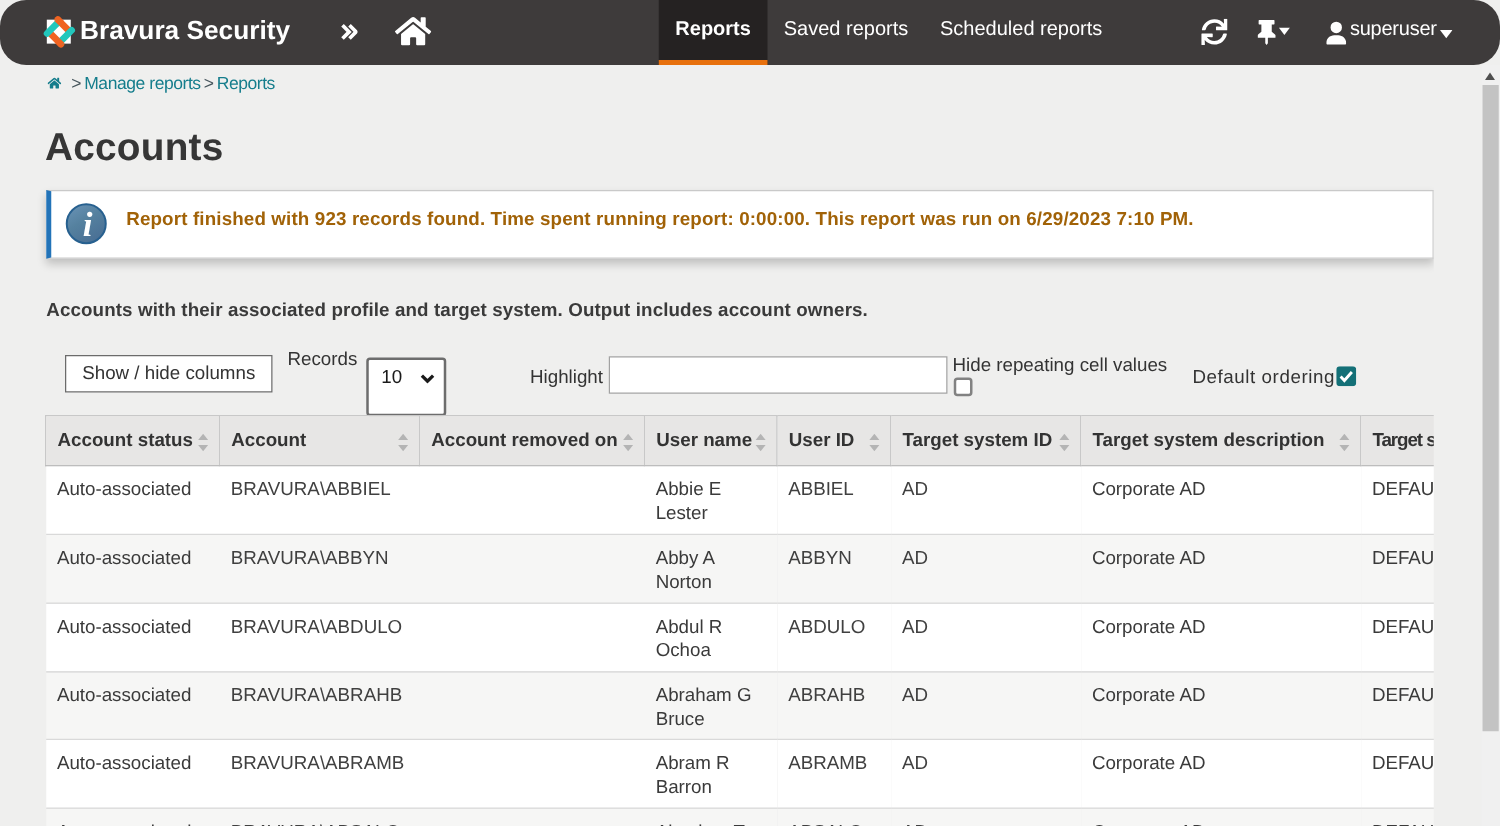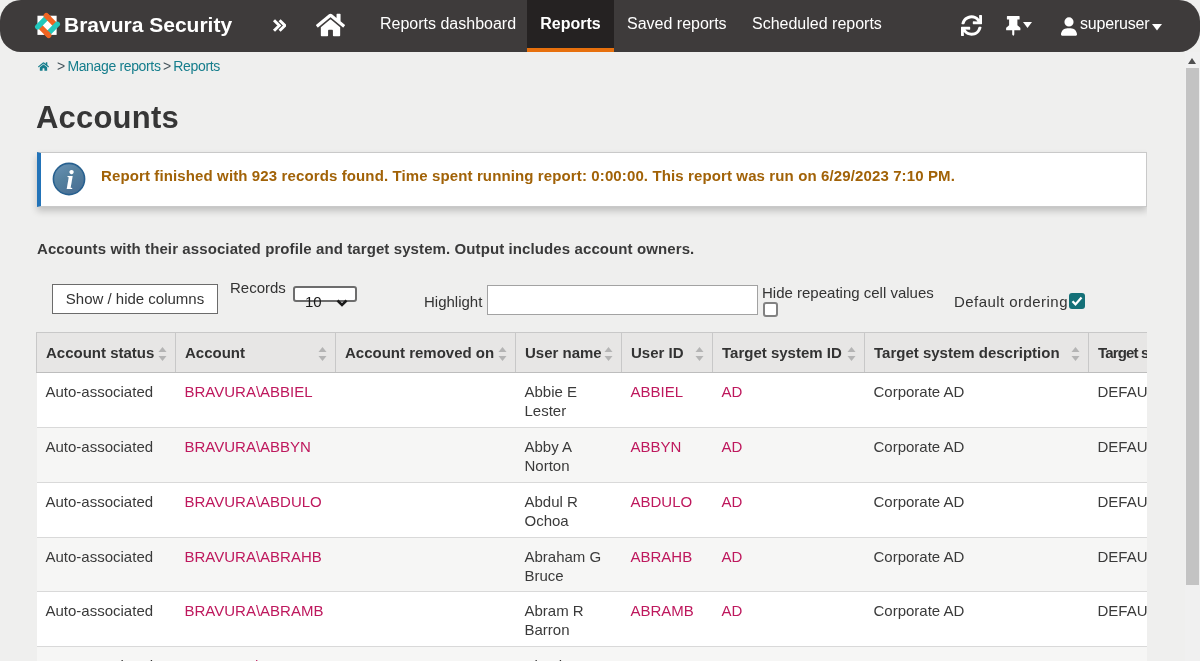--- a/index.html
+++ b/index.html
@@ -15,37 +15,37 @@
 #crumb { position:absolute; left:38px; top:58px; font-size:14px; letter-spacing:-0.35px; color:#5b5b5b; }
 #crumb a { color:#157d8c; text-decoration:none; }
 #crumb .sep { color:#46555c; padding:0 2.5px; font-size:14px; }
 h1 { position:absolute; left:36px; top:100px; font-size:31px; font-weight:700; color:#363636; letter-spacing:0.2px; }
 #alert { position:absolute; left:37px; top:152px; width:1110px; height:55px; background:#fff; border:1px solid #c9c9c9; border-left:4px solid #2273b8; box-shadow:0 4px 7px rgba(0,0,0,0.2); }
 #alert .atext { position:absolute; left:60px; top:14px; font-size:15px; font-weight:bold; letter-spacing:0.12px; color:#a16207; }
 #alert svg { position:absolute; left:11px; top:9px; }
 #desc { position:absolute; left:37px; top:240px; font-size:15px; font-weight:bold; letter-spacing:0.1px; color:#3a3a3a; }
 #btn-cols { position:absolute; left:52px; top:284px; width:166px; height:30px; background:#fff; border:1px solid #6b6b6b; font-size:15px; color:#333; text-align:center; line-height:28px; }
 #lbl-records { position:absolute; left:230px; top:279px; font-size:15px; }
-#sel { position:absolute; left:293px; top:286px; width:64px; height:16px; background:#fff; border:2px solid #6d6d6d; border-radius:3px; }
+#sel { position:absolute; left:293px; top:286px; width:64px; height:47px; background:#fff; border:2px solid #6d6d6d; border-radius:3px; }
 #sel .v { position:absolute; left:10px; top:5px; font-size:15px; color:#1a1a1a; }
 #sel svg { position:absolute; right:7px; top:10.5px; }
 #lbl-high { position:absolute; left:424px; top:293px; font-size:15px; }
 #inp { position:absolute; left:487px; top:285px; width:271px; height:30px; background:#fff; border:1px solid #a2a2a2; }
 #lbl-hide { position:absolute; left:762px; top:284px; font-size:15px; }
 #cb-hide { position:absolute; left:763px; top:302px; width:15px; height:15px; background:#fff; border:2px solid #828282; border-radius:3px; }
 #lbl-def { position:absolute; left:954px; top:293px; font-size:15px; letter-spacing:0.45px; }
 #cb-def { position:absolute; left:1069px; top:293px; }
 table { position:absolute; left:36px; top:332px; width:1154px; border-collapse:collapse; table-layout:fixed; }
 th { background:#e7e6e5; border:1px solid #c8c8c8; border-bottom:1px solid #bdbdbd; height:40px; font-size:15px; color:#333; text-align:left; padding:0 0 0 9px; position:relative; white-space:nowrap; overflow:hidden; }
 td { border-bottom:1px solid #d9d9d9; font-size:15px; line-height:19px; color:#3a3a3a; vertical-align:top; padding:9px 8px 0 9px; height:55px; overflow:hidden; white-space:nowrap; }
 tr.odd td { background:#fff; }
 tr.even td { background:#f6f6f5; }
 tr.r4 td { height:54px; }
 tr.r6 td { padding-top:9px; }
-td.lnk, a.cell { color:#be185d; }
+td.lnk, a.cell { color:#404040; }
 .sort { position:absolute; right:8px; top:14px; }
 #clip { position:absolute; left:1147px; top:52px; width:53px; height:609px; background:#efefee; }
 #sbar { position:absolute; left:1185px; top:52px; width:15px; height:609px; background:#f0f0f0; }
 #sthumb { position:absolute; left:1px; top:16px; width:13px; height:517px; background:#c3c3c3; }
 #sarrow { position:absolute; left:3px; top:6px; width:0; height:0; border-left:4.5px solid transparent; border-right:4.5px solid transparent; border-bottom:6px solid #4f4f4f; }
 </style>
 </head>
 <body>
 <div id="navbar">
   <svg id="logo-icon" width="27" height="27" viewBox="0 0 29 29">
@@ -60,21 +60,20 @@
     </g>
   </svg>
   <div id="logo-text">Bravura Security</div>
   <svg style="position:absolute;left:271.5px;top:19px;" width="14" height="13" viewBox="0 0 14 13">
       <path d="M2 1.2 L7.3 6.5 L2 11.8" stroke="#fff" stroke-width="2.9" fill="none"></path>
       <path d="M7.6 1.2 L12.9 6.5 L7.6 11.8" stroke="#fff" stroke-width="2.9" fill="none"></path>
     </svg>
   <svg id="home-i" width="29" height="26" viewBox="0 0 576 512">
       <path fill="#fff" d="M280.4 148.3L96 300.1V464a16 16 0 0 0 16 16l112.1-.3a16 16 0 0 0 15.9-16V368a16 16 0 0 1 16-16h64a16 16 0 0 1 16 16v95.6a16 16 0 0 0 16 16.1L464 480a16 16 0 0 0 16-16V300L295.7 148.3a12.2 12.2 0 0 0-15.3 0zM571.6 251.5L488 182.6V44.1a12 12 0 0 0-12-12h-56a12 12 0 0 0-12 12v72.6L318.5 43a48 48 0 0 0-61 0L4.3 251.5a12 12 0 0 0-1.6 16.9l25.5 31a12 12 0 0 0 16.9 1.6l235.2-193.7a12.2 12.2 0 0 1 15.3 0L530.9 301a12 12 0 0 0 16.9-1.6l25.5-31a12 12 0 0 0-1.7-16.9z"></path>
     </svg>
-  <div class="nav-abs" style="left:380px;">Reports dashboard</div>
   <div id="tab-active">
       <span>Reports</span>
     </div>
   <div class="nav-abs" style="left:627px;">Saved reports</div>
   <div class="nav-abs" style="left:752px;">Scheduled reports</div>
   <svg style="position:absolute;left:961px;top:15px;" width="21" height="21" viewBox="0 0 512 512">
       <path fill="#fff" d="M440.65 12.57l4 82.77A247.16 247.16 0 0 0 255.83 8C134.73 8 33.91 94.92 12.29 209.82A12 12 0 0 0 24.09 224h49.05a12 12 0 0 0 11.67-9.26 175.91 175.91 0 0 1 317-56.94l-101.46-4.86a12 12 0 0 0-12.57 12v47.41a12 12 0 0 0 12 12H500a12 12 0 0 0 12-12V12a12 12 0 0 0-12-12h-47.37a12 12 0 0 0-11.98 12.57zM255.83 432a175.61 175.61 0 0 1-146-77.8l101.8 4.87a12 12 0 0 0 12.57-12v-47.4a12 12 0 0 0-12-12H12a12 12 0 0 0-12 12V500a12 12 0 0 0 12 12h47.35a12 12 0 0 0 12-12.6l-4.15-82.57A247.17 247.17 0 0 0 255.83 504c121.11 0 221.93-86.92 243.55-201.82a12 12 0 0 0-11.8-14.18h-49.05a12 12 0 0 0-11.67 9.26A175.86 175.86 0 0 1 255.83 432z"></path>
     </svg>
   <svg style="position:absolute;left:1006px;top:16px;" width="14.5" height="20" viewBox="0 0 14.5 20">
       <path fill="#fff" d="M1.4 0 H13.1 a0.5 0.5 0 0 1 0.5 0.5 V3 a0.5 0.5 0 0 1 -0.5 0.5 H11.4 V9.3 L14 11.5 a1 1 0 0 1 0.4 0.8 V13.7 a0.5 0.5 0 0 1 -0.5 0.5 H8.3 V18.5 L7.25 20 6.2 18.5 V14.2 H0.6 a0.5 0.5 0 0 1 -0.5 -0.5 V12.3 a1 1 0 0 1 0.4 -0.8 L3.1 9.3 V3.5 H1.4 a0.5 0.5 0 0 1 -0.5 -0.5 V0.5 a0.5 0.5 0 0 1 0.5 -0.5 Z"></path>

